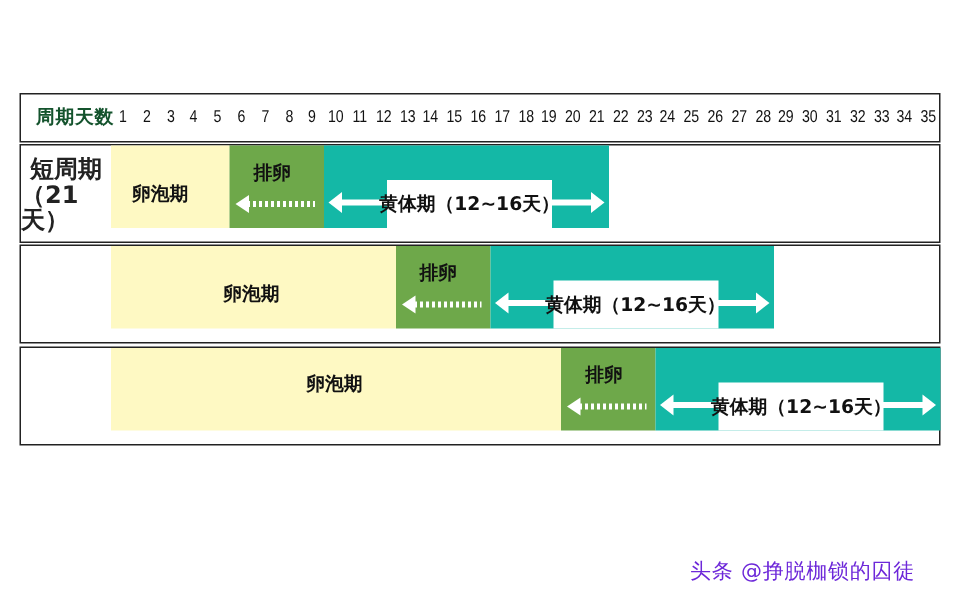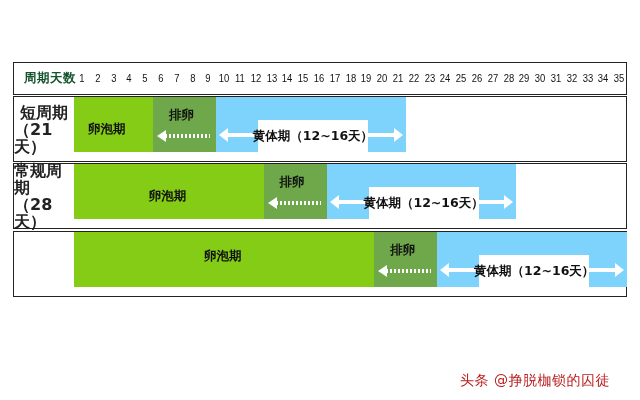--- a/index.html
+++ b/index.html
@@ -7,36 +7,36 @@
          font-family:"DejaVu Sans", sans-serif; }
   .table { position:absolute; left:13px; top:62px; width:614px; height:235px; }
   .hdr { position:absolute; left:0; top:0; width:612px; height:31px; border:1.5px solid #222; background:#fff; }
   .hdr-label { position:absolute; left:10px; top:7px; font-size:12.5px; font-weight:bold; color:#14532d; letter-spacing:0.5px; }
   .days { position:absolute; left:60px; top:0; width:553px; height:31px; display:flex; }
   .day { flex:1; text-align:center; line-height:31px; font-family:"Liberation Sans", sans-serif; font-size:11.5px; color:#111; transform:scaleX(0.82); }
   .row { position:absolute; left:0; width:612px; height:64px; border:1.5px solid #222; background:#fff; }
   .row-label { position:absolute; left:0; top:0; width:60px; height:64px; display:flex; flex-direction:column;
                align-items:center; justify-content:center; font-size:16px; font-weight:bold; color:#222; line-height:17px; }
   .seg { position:absolute; top:0; height:55px; }
-  .yellow { background:#84cc16; }
+  .yellow { background:#fef9c3; }
   .green { background:#6ea84a; }
-  .red { background:#7dd3fc;text-align:right; }
+  .red { background:#14b8a6;text-align:right; }
   .seg-label { position:absolute; font-size:12.5px; font-weight:bold; color:#111; white-space:nowrap; }
   .dotted-arrow { position:absolute; height:4px; }
   .dotted-arrow .line { position:absolute; left:8px; right:2px; top:0; height:4px;
        background:repeating-linear-gradient(90deg,#fff 0 2px,transparent 2px 4px); }
   .dotted-arrow .head { position:absolute; left:0; top:-4px; width:0; height:0;
        border-top:6px solid transparent; border-bottom:6px solid transparent; border-right:9px solid #fff; }
   .luteal-arrow { position:absolute; height:4px; }
   .luteal-arrow .line { position:absolute; left:7px; right:7px; top:0; height:4px; background:#fff; }
   .luteal-arrow .lh { position:absolute; left:0; top:-5px; border-top:7px solid transparent; border-bottom:7px solid transparent; border-right:9px solid #fff; }
   .luteal-arrow .rh { position:absolute; right:0; top:-5px; border-top:7px solid transparent; border-bottom:7px solid transparent; border-left:9px solid #fff; }
   .luteal-box { position:absolute; background:#fff; height:32px; width:110px; display:flex; align-items:center; justify-content:center;
        font-size:12.5px; font-weight:bold; color:#111; white-space:nowrap; }
-  .watermark { position:absolute; left:460px; top:372px; font-size:14px; color:#b91c1c; letter-spacing:0.5px; }
+  .watermark { position:absolute; left:460px; top:372px; font-size:14px; color:#6d28d9; letter-spacing:0.5px; }
 </style>
 </head>
 <body>
 
 <div class="table">
   <div class="hdr">
     <span class="hdr-label">周期天数</span>
     <div class="days" id="days">
         <span class="day">1</span>
         <span class="day">2</span>
@@ -94,24 +94,20 @@
         <div class="seg red" style="left: 202.2px; width: 189.6px;">
           <div class="luteal-arrow" style="left: 3px; width: 183.6px; top: 36px;">
             <div class="line"></div>
             <div class="lh"></div>
             <div class="rh"></div>
           </div>
           <div class="luteal-box" style="left: 41.8px; top: 23px;">黄体期（12~16天）</div>
         </div>
       </div>
       <div class="row" style="top: 101px;">
-        <div class="row-label">
-          <span>常规周期</span>
-          <span>（28天）</span>
-        </div>
         <div class="seg yellow" style="left: 60px; width: 189.6px;">
           <span class="seg-label" style="left: 74.8px; top: 24px;">卵泡期</span>
         </div>
         <div class="seg green" style="left: 249.6px; width: 63.2px;">
           <span class="seg-label" style="left: 16px; top: 10px;">排卵</span>
           <div class="dotted-arrow" style="left: 4px; width: 55.2px; top: 37px;">
             <div class="line"></div>
             <div class="head"></div>
           </div>
         </div>

